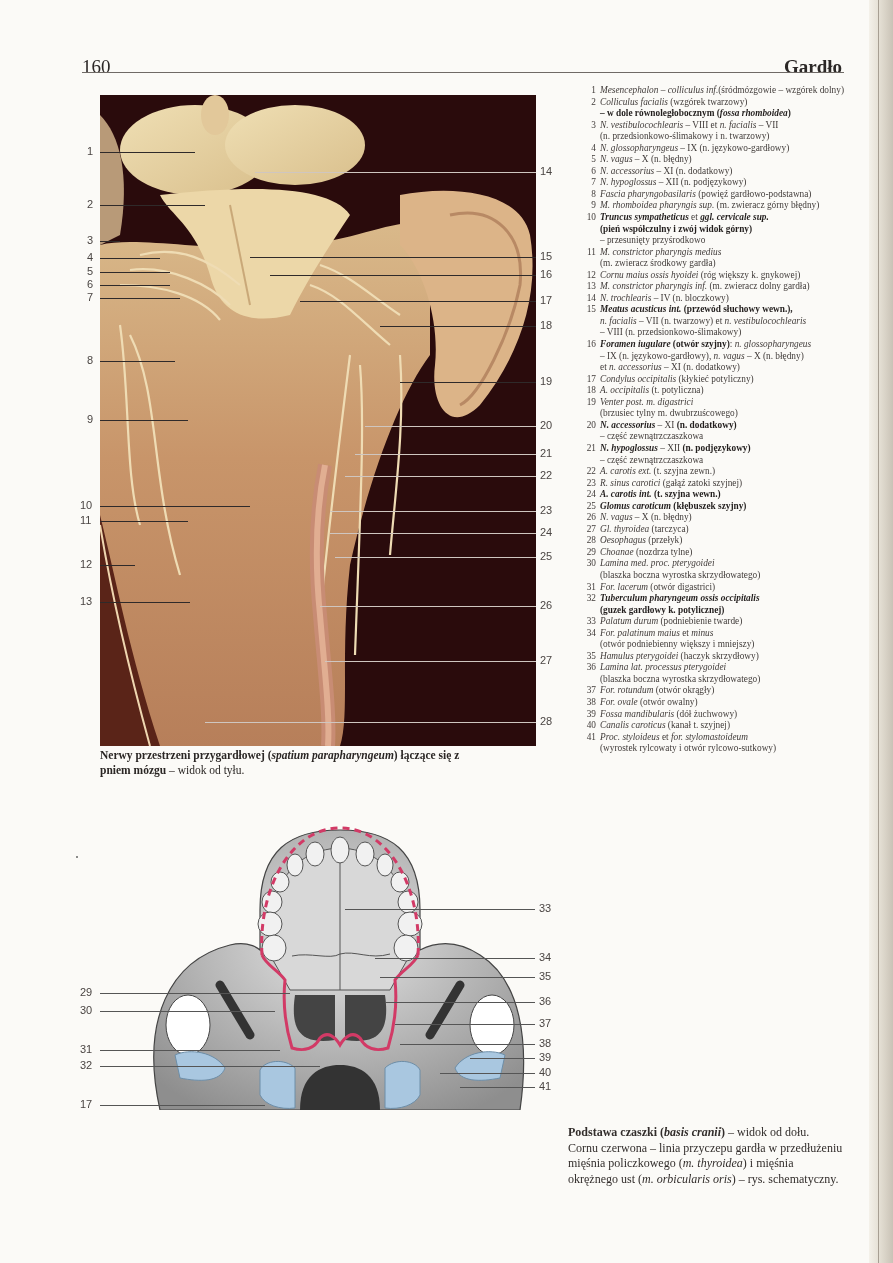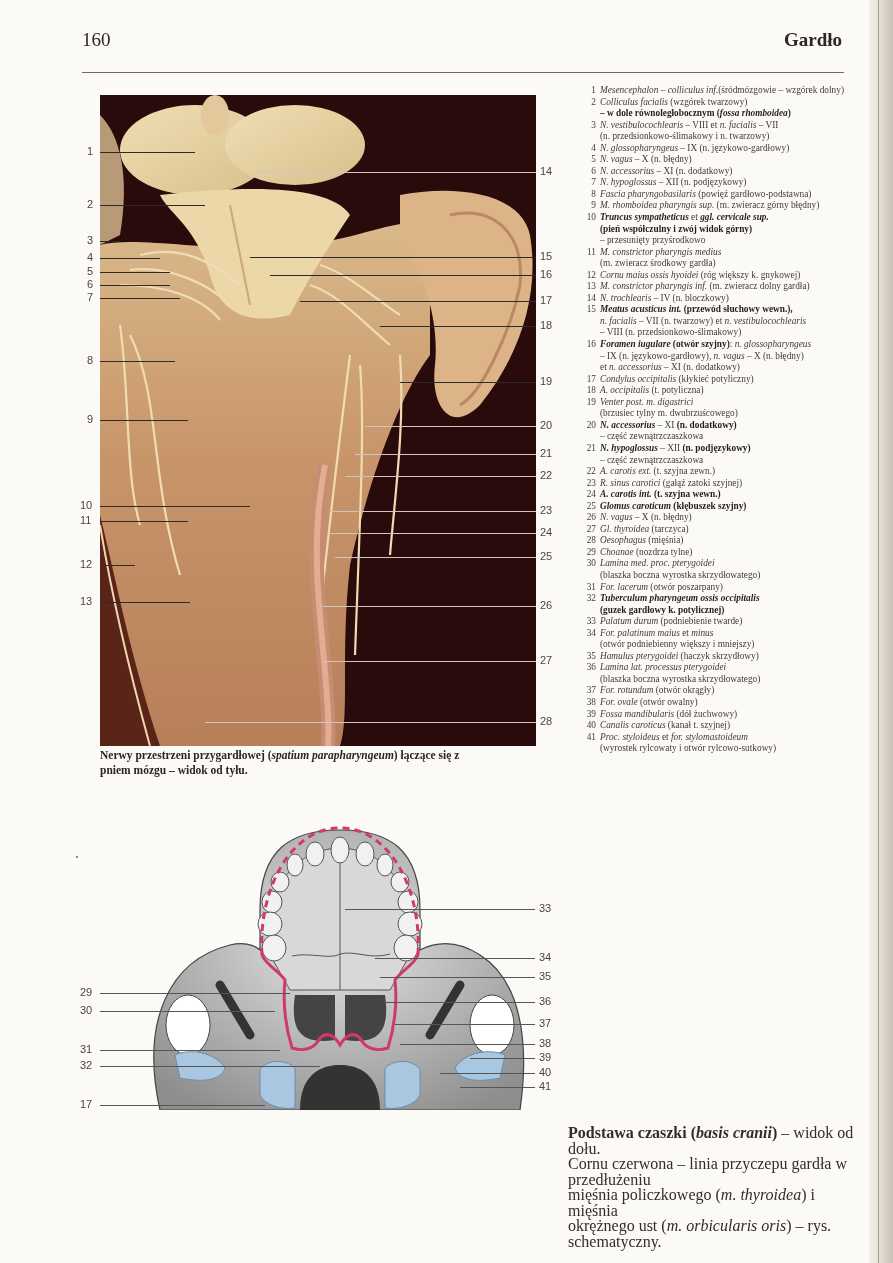--- a/index.html
+++ b/index.html
@@ -1,53 +1,53 @@
 <!DOCTYPE html>
 <html><head>
 <meta charset="utf-8">
 <style>
   html,body{margin:0;padding:0;}
   body{width:893px;height:1263px;background:#fbfaf7;position:relative;overflow:hidden;
        font-family:"DejaVu Serif","Liberation Serif",serif;color:#2a2624;}
   .page-edge{position:absolute;right:0;top:0;width:24px;height:1263px;
        background:linear-gradient(to right,#f4f1ea 0%,#e6e1d6 40%,#d8d2c6 70%,#c9c2b6 100%);}
   .page-edge::after{content:"";position:absolute;left:9px;top:0;width:1px;height:100%;background:#a79f93;}
-  .header{position:absolute;left:82px;top:29px;width:760px;height:28px;}
+  .header{position:absolute;left:82px;top:56px;width:760px;height:28px;}
   .page-number{position:absolute;left:0;top:0;font-size:19px;font-family:"Liberation Serif",serif;color:#2b2726;}
   .chapter-title{position:absolute;right:0;top:0;font-size:19px;font-weight:bold;font-family:"Liberation Serif",serif;color:#2b2726;}
   .header-rule{position:absolute;left:82px;top:72px;width:762px;height:1px;background:#6f6a66;}
 
   
   .photo{position:absolute;left:100px;top:95px;width:436px;height:651px;overflow:hidden;
         background:#2a0b0c;}
   .photo svg{display:block;}
   .lead{position:absolute;height:1px;background:#2f2a2a;}
   .lead.light{background:#cfc6c0;}
   .callout{position:absolute;font-family:"Liberation Sans","DejaVu Sans",sans-serif;font-size:11px;color:#4a4543;}
 
   .caption1{position:absolute;left:100px;top:748px;width:380px;font-size:11.5px;line-height:15px;font-family:"Liberation Serif",serif;}
   .caption1 b{font-weight:bold;}
   .caption1 i{font-style:italic;font-weight:bold;}
-  .caption1 .plain{font-weight:bold;}
+  .caption1 .plain{font-weight:normal;}
 
   
   .legend{position:absolute;left:586px;top:85px;width:270px;font-family:"Liberation Serif",serif;font-size:9.3px;line-height:11.55px;color:#403b39;}
   .legend .item{position:relative;padding-left:14px;}
   .legend .num{position:absolute;left:0;top:0;width:12px;text-align:right;}
   .legend .num{left:-2px}
   .legend .lat{font-style:italic;}
   .legend .bold{font-weight:bold;color:#221e1d;}
   .legend .cont{display:block;}
 
   
   .skull{position:absolute;left:100px;top:820px;width:440px;height:290px;}
   .callout2{position:absolute;font-family:"Liberation Sans","DejaVu Sans",sans-serif;font-size:11px;color:#4a4543;}
   .lead2{position:absolute;height:1px;background:#555;}
 
-  .caption2{position:absolute;left:568px;top:1125px;width:290px;font-family:"Liberation Serif",serif;font-size:16px;line-height:15.5px;color:#322d2b;}
+  .caption2{position:absolute;left:568px;top:1125px;width:290px;font-family:"Liberation Serif",serif;font-size:12px;line-height:15.5px;color:#322d2b;}
   .caption2 .t{font-weight:bold;}
   .caption2 i{font-style:italic;}
   .dot{position:absolute;left:76px;top:856px;width:2px;height:2px;background:#666;border-radius:50%;}
 </style>
 </head>
 <body>
 
 <div class="page-edge"></div>
 
 <div class="header">
@@ -190,24 +190,24 @@
     <div class="item"><span class="num">18</span><span><span class="lat">A. occipitalis</span><span> (t. potyliczna)</span></span></div>
     <div class="item"><span class="num">19</span><span><span class="lat">Venter post. m. digastrici</span></span><span class="cont"><span>(brzusiec tylny m. dwubrzuścowego)</span></span></div>
     <div class="item"><span class="num">20</span><span><span class="lat bold">N. accessorius</span><span> – XI </span><span class="bold">(n. dodatkowy)</span></span><span class="cont"><span>– część zewnątrzczaszkowa</span></span></div>
     <div class="item"><span class="num">21</span><span><span class="lat bold">N. hypoglossus</span><span> – XII </span><span class="bold">(n. podjęzykowy)</span></span><span class="cont"><span>– część zewnątrzczaszkowa</span></span></div>
     <div class="item"><span class="num">22</span><span><span class="lat">A. carotis ext.</span><span> (t. szyjna zewn.)</span></span></div>
     <div class="item"><span class="num">23</span><span><span class="lat">R. sinus carotici</span><span> (gałąź zatoki szyjnej)</span></span></div>
     <div class="item"><span class="num">24</span><span><span class="lat bold">A. carotis int.</span><span class="bold"> (t. szyjna wewn.)</span></span></div>
     <div class="item"><span class="num">25</span><span><span class="lat bold">Glomus caroticum</span><span class="bold"> (kłębuszek szyjny)</span></span></div>
     <div class="item"><span class="num">26</span><span><span class="lat">N. vagus</span><span> – X (n. błędny)</span></span></div>
     <div class="item"><span class="num">27</span><span><span class="lat">Gl. thyroidea</span><span> (tarczyca)</span></span></div>
-    <div class="item"><span class="num">28</span><span><span class="lat">Oesophagus</span><span> (mięśnia)</span></span></div>
+    <div class="item"><span class="num">28</span><span><span class="lat">Oesophagus</span><span> (przełyk)</span></span></div>
     <div class="item"><span class="num">29</span><span><span class="lat">Choanae</span><span> (nozdrza tylne)</span></span></div>
     <div class="item"><span class="num">30</span><span><span class="lat">Lamina med. proc. pterygoidei</span></span><span class="cont"><span>(blaszka boczna wyrostka skrzydłowatego)</span></span></div>
-    <div class="item"><span class="num">31</span><span><span class="lat">For. lacerum</span><span> (otwór poszarpany)</span></span></div>
+    <div class="item"><span class="num">31</span><span><span class="lat">For. lacerum</span><span> (otwór digastrici)</span></span></div>
     <div class="item"><span class="num">32</span><span><span class="lat bold">Tuberculum pharyngeum ossis occipitalis</span></span><span class="cont"><span class="bold">(guzek gardłowy k. potylicznej)</span></span></div>
     <div class="item"><span class="num">33</span><span><span class="lat">Palatum durum</span><span> (podniebienie twarde)</span></span></div>
     <div class="item"><span class="num">34</span><span><span class="lat">For. palatinum maius</span><span> et </span><span class="lat">minus</span></span><span class="cont"><span>(otwór podniebienny większy i mniejszy)</span></span></div>
     <div class="item"><span class="num">35</span><span><span class="lat">Hamulus pterygoidei</span><span> (haczyk skrzydłowy)</span></span></div>
     <div class="item"><span class="num">36</span><span><span class="lat">Lamina lat. processus pterygoidei</span></span><span class="cont"><span>(blaszka boczna wyrostka skrzydłowatego)</span></span></div>
     <div class="item"><span class="num">37</span><span><span class="lat">For. rotundum</span><span> (otwór okrągły)</span></span></div>
     <div class="item"><span class="num">38</span><span><span class="lat">For. ovale</span><span> (otwór owalny)</span></span></div>
     <div class="item"><span class="num">39</span><span><span class="lat">Fossa mandibularis</span><span> (dół żuchwowy)</span></span></div>
     <div class="item"><span class="num">40</span><span><span class="lat">Canalis caroticus</span><span> (kanał t. szyjnej)</span></span></div>
     <div class="item"><span class="num">41</span><span><span class="lat">Proc. styloideus</span><span> et </span><span class="lat">for. stylomastoideum</span></span><span class="cont"><span>(wyrostek rylcowaty i otwór rylcowo-sutkowy)</span></span></div>

